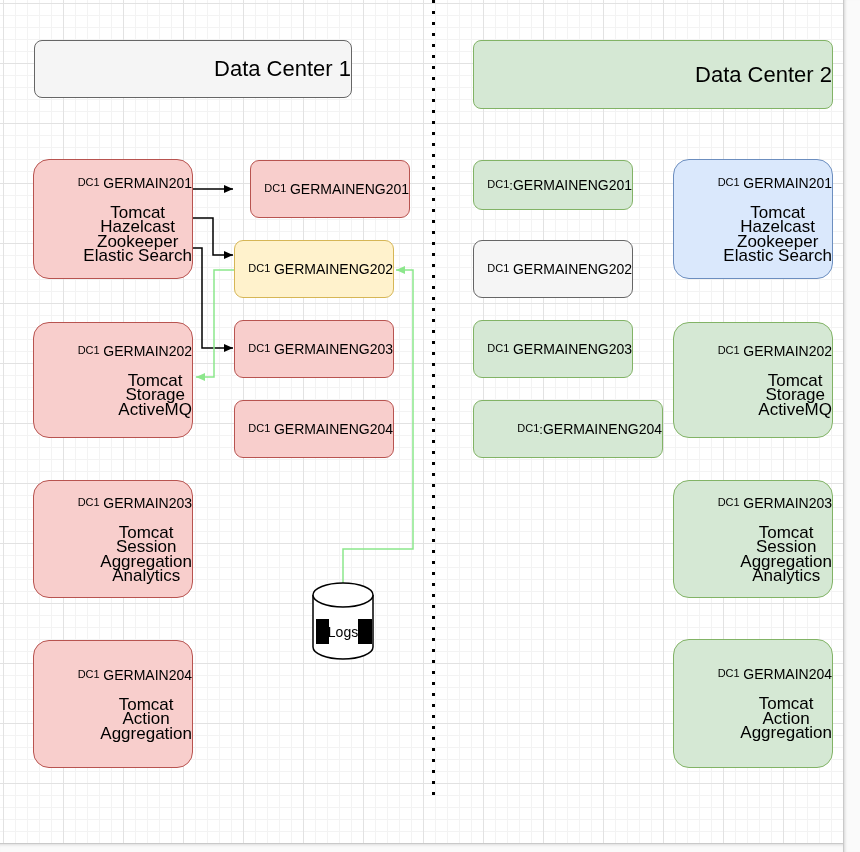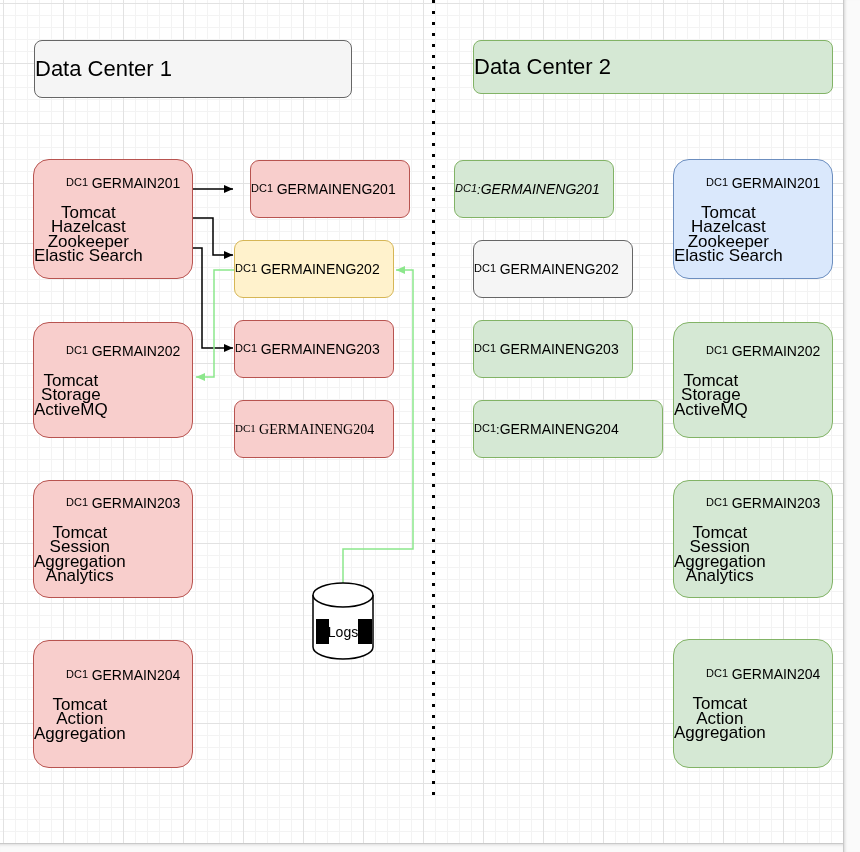--- a/index.html
+++ b/index.html
@@ -30,21 +30,21 @@
   }
   .page-divider{
     position:absolute;left:432px;top:0;width:2.5px;height:797px;
     background-image:repeating-linear-gradient(to bottom,#000 0 3px,transparent 3px 11px);
   }
   svg.connector-layer{position:absolute;left:0;top:0;pointer-events:none;}
 
   
   .node{
     position:absolute;box-sizing:border-box;
-    display:flex;flex-direction:column;align-items:flex-start;justify-content:center;
+    display:flex;flex-direction:column;align-items:flex-end;justify-content:center;
     text-align:center;border:1.5px solid;border-radius:9px;
   }
   .node.big{border-radius:16px;}
   .node.header{border-radius:8px;font-size:22px;}
   .red   {background:#f8cecc;border-color:#b85450;}
   .yellow{background:#fff2cc;border-color:#d6b656;}
   .green {background:#d5e8d4;border-color:#82b366;}
   .blue  {background:#dae8fc;border-color:#6c8ebf;}
   .gray  {background:#f5f5f5;border-color:#666666;}
 
@@ -84,21 +84,21 @@
     <ellipse cx="343" cy="595" rx="30" ry="12" fill="#ffffff" stroke="#000" stroke-width="1.5"></ellipse>
     <rect x="316" y="619" width="13" height="25" fill="#000"></rect>
     <rect x="358" y="619" width="14" height="25" fill="#000"></rect>
     <text x="343" y="637" font-size="14" text-anchor="middle" fill="#000">Logs</text>
   </g>
 </svg>
 
 <div class="node header gray" style="left:34px;top:40px;width:318px;height:58px;">
   <span>Data Center 1</span>
 </div>
-<div class="node header green" style="left:473px;top:40px;width:360px;height:54px;">
+<div class="node header green" style="left:473px;top:40px;width:360px;height:69px;">
   <span>Data Center 2</span>
 </div>
 
 <div class="node big red" style="left:33px;top:159px;width:160px;height:120px;">
   <div class="title"><span class="tag">DC1</span><span class="sep"> </span><span class="nm">GERMAIN201</span></div>
   <div class="services">Tomcat
 Hazelcast
 Zookeeper
 Elastic Search</div>
 </div>
@@ -124,25 +124,25 @@
 
 <div class="node red" style="left:250px;top:160px;width:160px;height:58px;">
   <div class="title"><span class="tag">DC1</span><span class="sep"> </span><span class="nm">GERMAINENG201</span></div>
 </div>
 <div class="node yellow" style="left:234px;top:240px;width:160px;height:58px;">
   <div class="title"><span class="tag">DC1</span><span class="sep"> </span><span class="nm">GERMAINENG202</span></div>
 </div>
 <div class="node red" style="left:234px;top:320px;width:160px;height:58px;">
   <div class="title"><span class="tag">DC1</span><span class="sep"> </span><span class="nm">GERMAINENG203</span></div>
 </div>
-<div class="node red" style="left:234px;top:400px;width:160px;height:58px;font-family:Liberation Serif, serif;">
+<div class="node red" style="left:234px;top:400px;width:160px;height:58px;">
   <div class="title"><span class="tag">DC1</span><span class="sep"> </span><span class="nm">GERMAINENG204</span></div>
 </div>
 
-<div class="node green" style="left:454px;top:160px;width:160px;height:58px;font-style:italic;">
+<div class="node green" style="left:473px;top:160px;width:160px;height:50px;">
   <div class="title"><span class="tag">DC1</span><span class="sep">:</span><span class="nm">GERMAINENG201</span></div>
 </div>
 <div class="node gray" style="left:473px;top:240px;width:160px;height:58px;">
   <div class="title"><span class="tag">DC1</span><span class="sep"> </span><span class="nm">GERMAINENG202</span></div>
 </div>
 <div class="node green" style="left:473px;top:320px;width:160px;height:58px;">
   <div class="title"><span class="tag">DC1</span><span class="sep"> </span><span class="nm">GERMAINENG203</span></div>
 </div>
 <div class="node green" style="left:473px;top:400px;width:190px;height:58px;">
   <div class="title"><span class="tag">DC1</span><span class="sep">:</span><span class="nm">GERMAINENG204</span></div>

